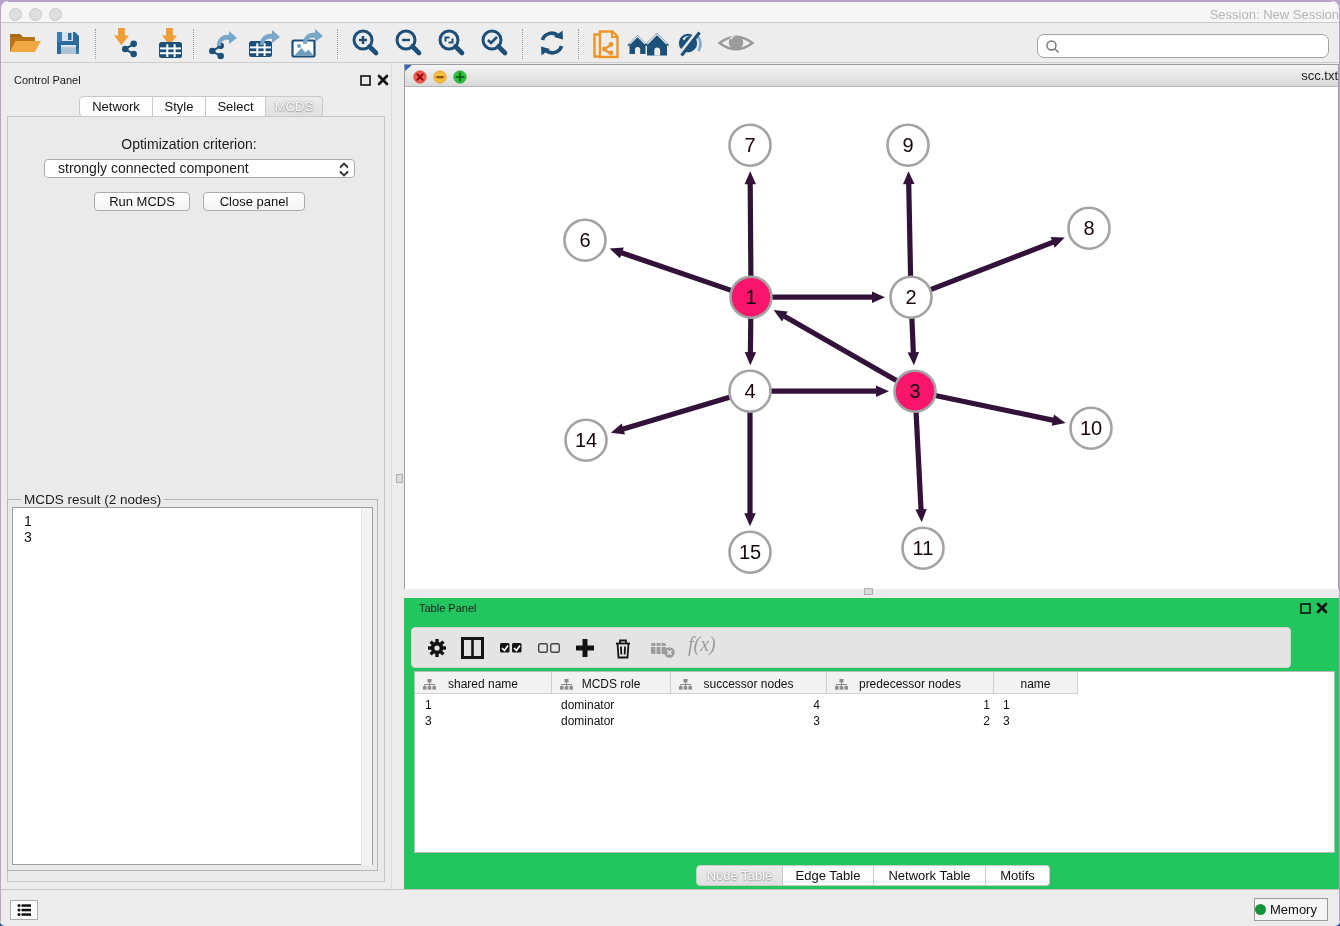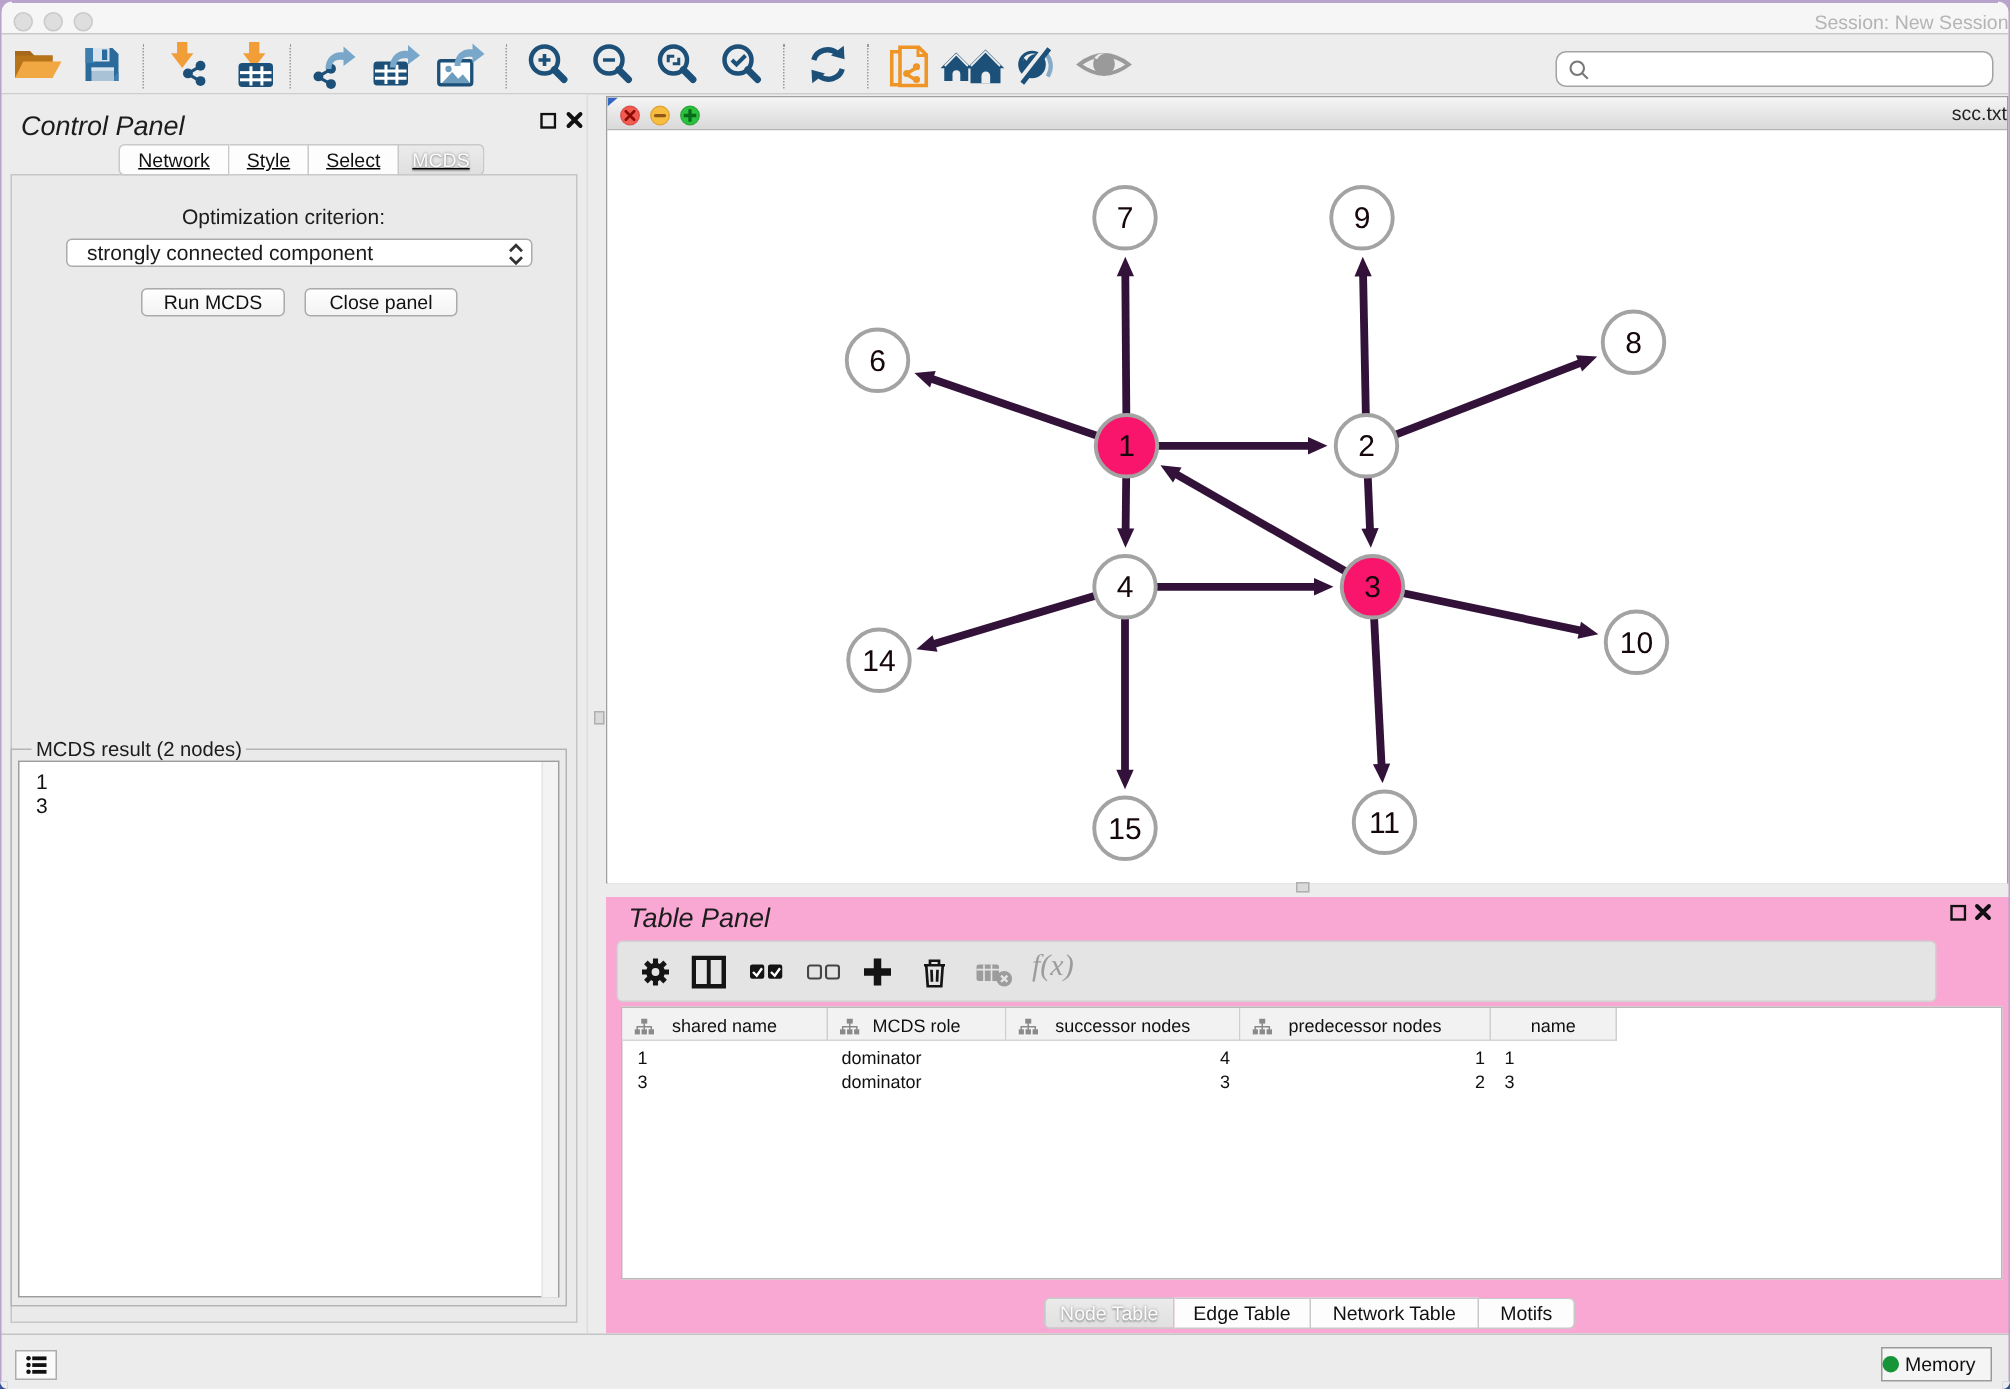--- a/index.html
+++ b/index.html
@@ -13,22 +13,22 @@
 #titlebar { left:1px; top:2px; width:1338px; height:21px; background:#f6f6f6; border-bottom:1px solid #c9c9c9; }
 #titlebar .dot { position:absolute; top:6px; width:13px; height:13px; border-radius:50%; background:#dedede; border:1px solid #c9c9c9; }
 #titletext { width:100%; text-align:right; font-size:13px; color:#b4b4b4; margin-top:5px; }
 #toolbar { left:1px; top:24px; width:1338px; height:39px; background:#ededed; border-bottom:1px solid #cdcdcd; }
 .tsep { position:absolute; top:5px; height:30px; width:0; border-left:1px dotted #9a9a9a; }
 .ticon { position:absolute; top:4px; }
 #searchbox { position:absolute; left:1036px; top:10px; width:292px; height:24px; background:#fff; border:1px solid #a3a3a3; border-radius:7px; }
 #searchbox svg { position:absolute; left:7px; top:4px; }
 
 #cp { left:0; top:63px; width:392px; height:826px; background:#ececec; border-right:1px solid #dcdcdc; }
-.paneltitle { font-size:18px; color:#1c1c1c;font-style:italic; }
-#cptabs { position:absolute; left:79px; top:33px; height:33px; display:flex;text-decoration:underline; }
+.paneltitle { font-size:11px; color:#1c1c1c; }
+#cptabs { position:absolute; left:79px; top:33px; height:33px; display:flex; }
 .tab { height:21px; line-height:20px; font-size:13px; text-align:center; background:#fdfdfd; border:1px solid #c9c9c9; border-left:none; color:#111; }
 .tab.first { border-left:1px solid #c9c9c9; border-radius:4px 0 0 4px; }
 .tab.last { border-radius:0 4px 4px 0; }
 .tab.sel { background:linear-gradient(#ebebeb,#e0e0e0); color:#fbfbfb; text-shadow:0 0 2px rgba(140,140,140,0.95), 0 1px 1px rgba(140,140,140,0.6); }
 #cpcontent { position:absolute; left:7px; top:53px; width:378px; height:766px; background:#eaeaea; border:1px solid #c6c6c6; }
 #optlabel { position:absolute; left:0; top:73px; width:378px; text-align:center; font-size:14px; color:#1c1c1c; }
 #dropdown { position:absolute; left:44px; top:96px; width:311px; height:19px; background:#fff; border:1px solid #ababab; border-radius:4px; font-size:14px; line-height:17px; padding-left:13px; color:#1a1a1a; }
 #dropdown svg { position:absolute; right:4px; top:2px; }
 .pbtn { position:absolute; top:129px; height:19px; background:linear-gradient(#fff,#f3f3f3); border:1px solid #ababab; border-radius:4px; font-size:13px; text-align:center; line-height:17px; color:#111; }
 #fieldset { position:absolute; left:7px; top:436px; width:371px; height:372px; border:1px solid #b5b5b5; }
@@ -37,21 +37,21 @@
 #resultbox .sbar { position:absolute; right:0px; top:0px; width:11px; height:357px; background:#f3f3f3; border-left:1px solid #e4e4e4; }
 
 #vgrip { left:396px; top:474px; width:7px; height:9px; background:#dadada; border:1px solid #b0b0b0; }
 #hgrip { left:864px; top:588px; width:9px; height:7px; background:#dadada; border:1px solid #b0b0b0; }
 
 #netwin { left:404px; top:64px; width:935px; height:525px; border:1px solid #9f9f9f; background:#fff; }
 #nettitle { position:absolute; left:0; top:0; width:933px; height:22px; background:linear-gradient(#f5f5f5,#d9d9d9); border-bottom:1px solid #b5b5b5; }
 #nettitle .t { width:100%; text-align:right; font-size:13px; color:#222; margin-top:3px; }
 #netcanvas { position:absolute; left:0; top:22px; width:933px; height:502px; background:#fff; }
 
-#tp { left:404px; top:598px; width:936px; height:291px; background:#f9a8d4; }
+#tp { left:404px; top:598px; width:936px; height:291px; background:#22c55e; }
 #tptoolbar { position:absolute; left:7px; top:29px; width:880px; height:41px; background:#e4e4e4; border:1px solid #d2d2d2; border-radius:4px; }
 #tptable { position:absolute; left:10px; top:73px; width:921px; height:182px; background:#fff; border:1px solid #b9b9b9; }
 #thead { position:absolute; left:0; top:0; width:919px; height:22px; font-size:12px; color:#111; }
 .th { position:absolute; top:0; height:22px; background:#f2f2f2; border-right:1px solid #cfcfcf; border-bottom:1px solid #d4d4d4; }
 .th .lbl { width:100%; text-align:center; margin-top:5px; font-size:12px; }
 .treeicon { position:absolute; left:8px; top:7px; }
 .trow { position:absolute; left:0; width:919px; height:16px; font-size:12px; color:#111; }
 .cell { position:absolute; top:1px; }
 #tptabs { position:absolute; left:292px; top:267px; height:19px; display:flex; }
 

